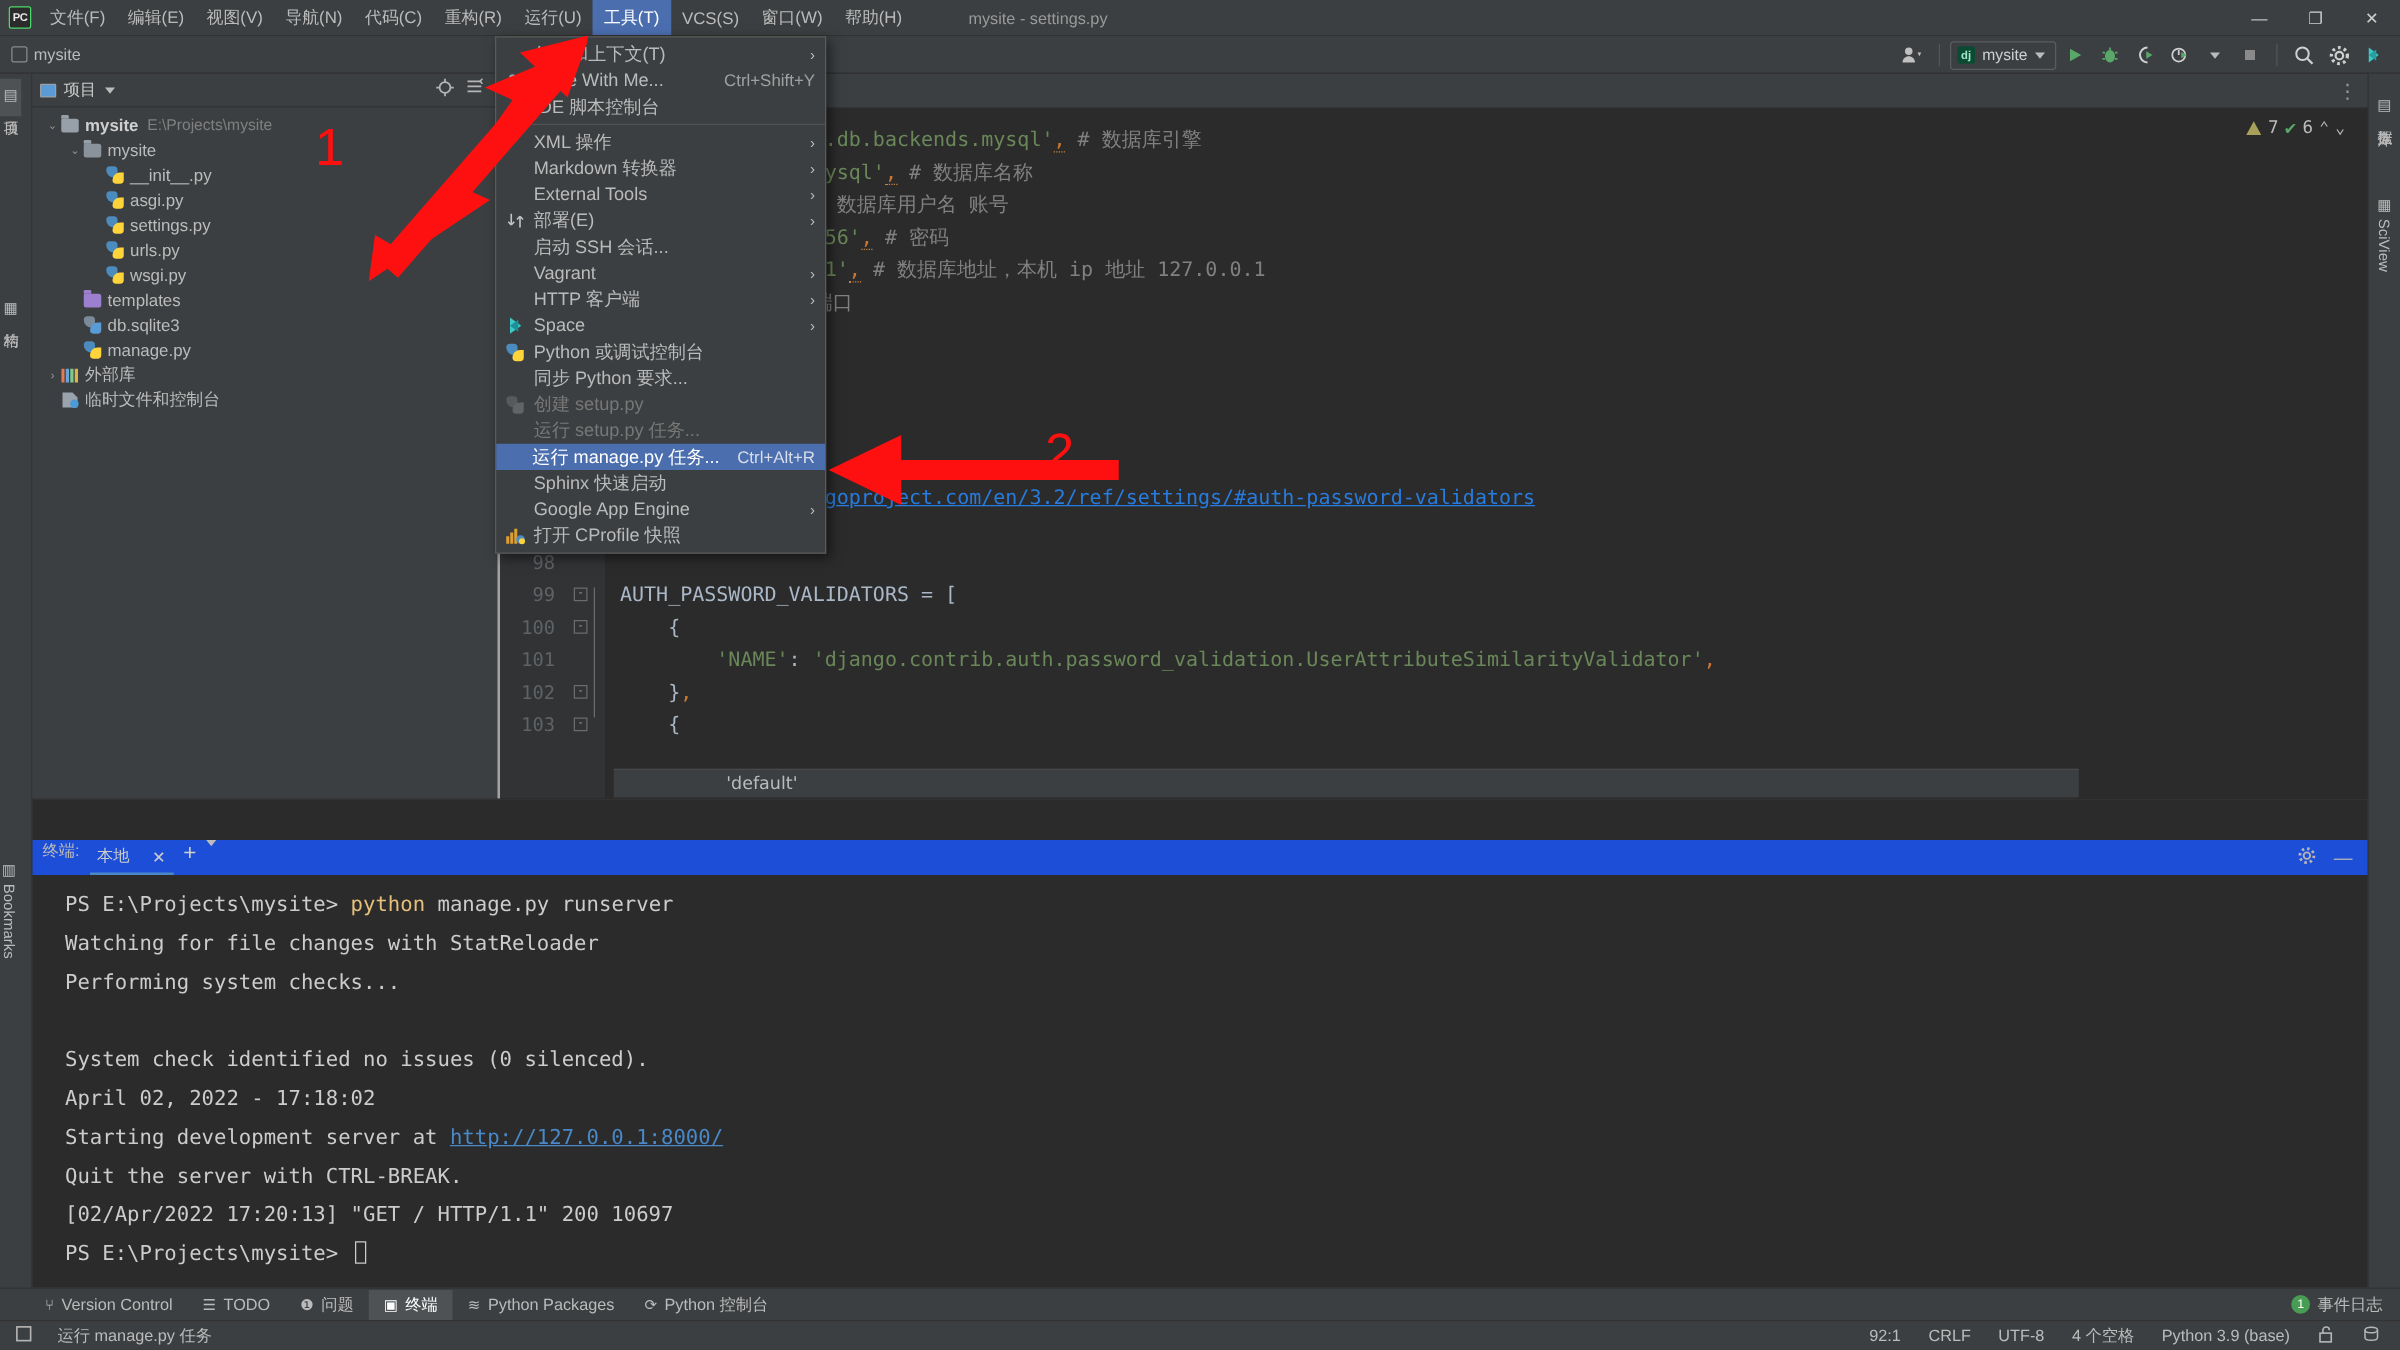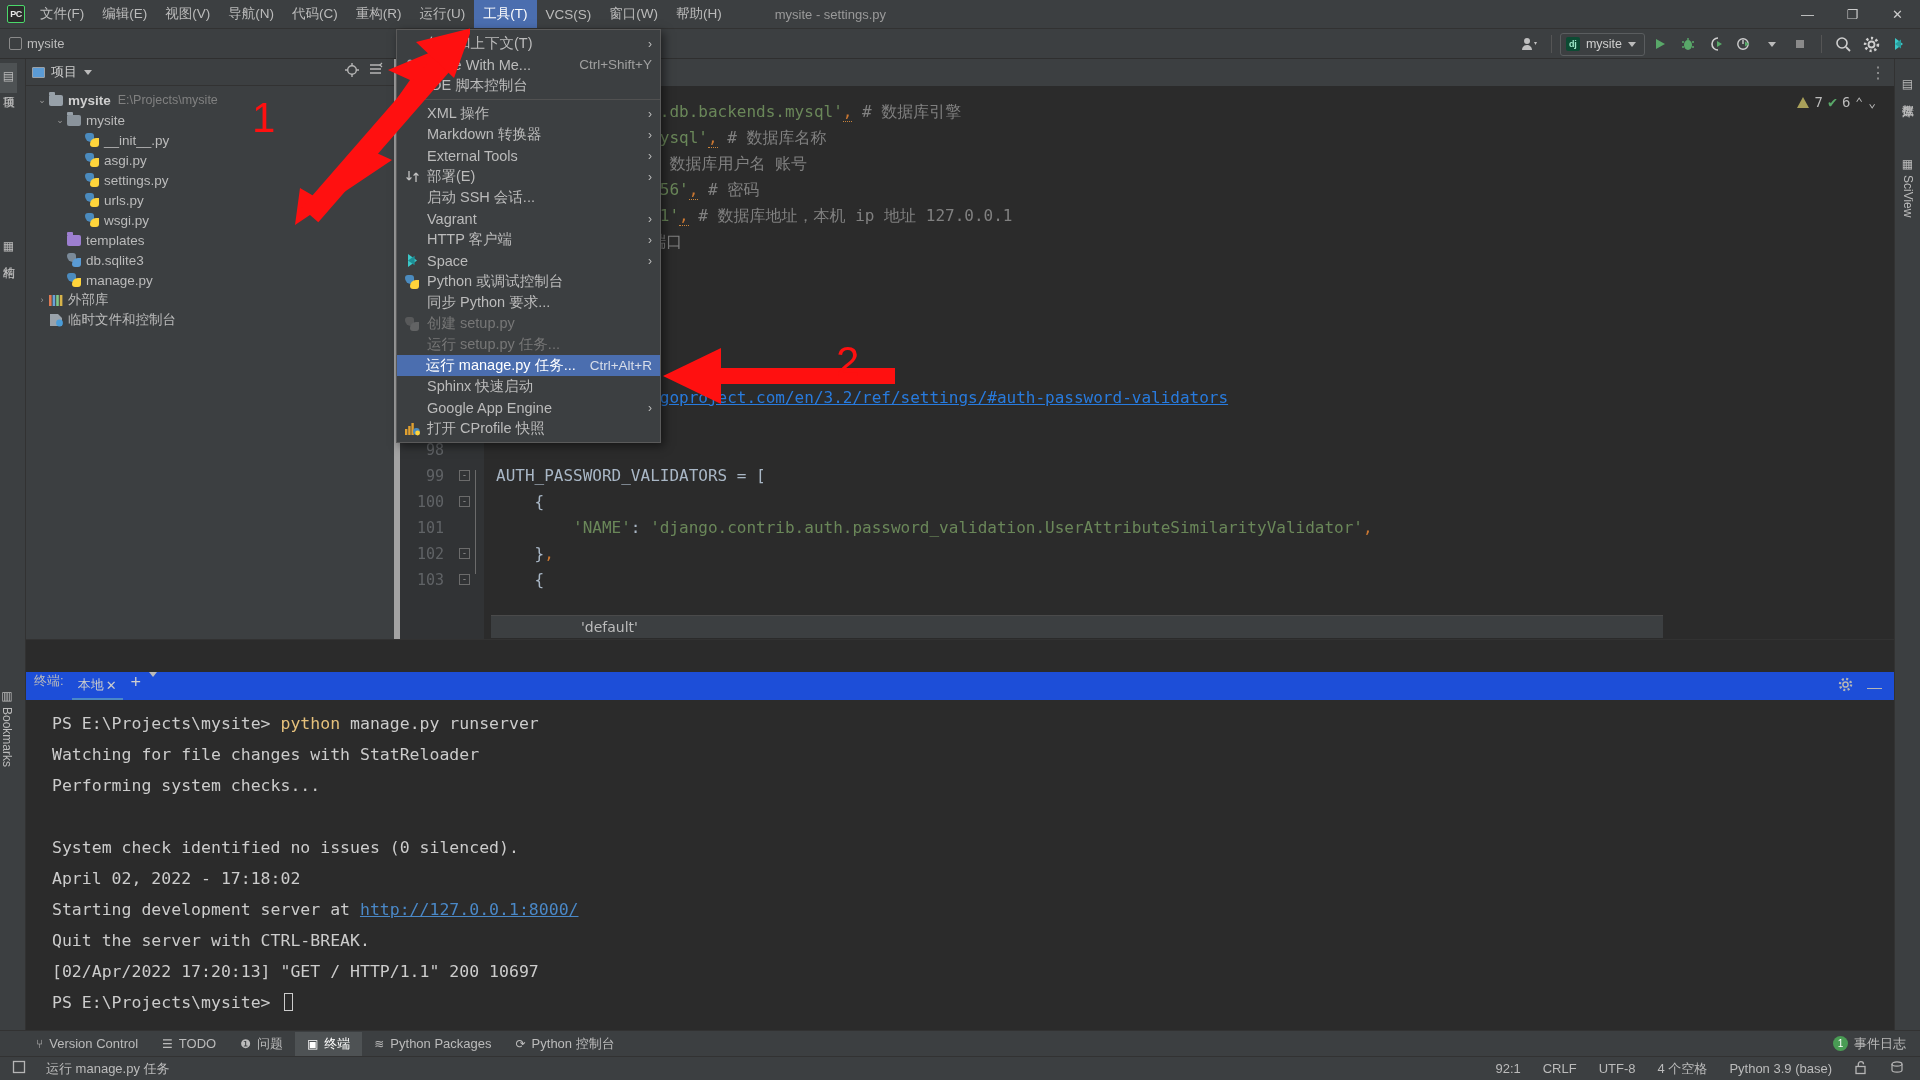--- a/index.html
+++ b/index.html
@@ -103,21 +103,21 @@
   
   .rightstrip {
     position: absolute; right: 0; top: 59px; width: 26px; height: 983px;
     background: #3c3f41; border-left: 1px solid #323232;
     display: flex; flex-direction: column; align-items: center;
   }
 
   
   .projpanel {
     position: absolute; left: 26px; top: 59px; width: 374px; height: 580px;
-    background: #3c3f41; border-right: 6px solid #a3a3a3;
+    background: #3c3f41; border-right: 2px solid #a3a3a3;
   }
   .proj-header {
     height: 27px; display: flex; align-items: center; padding: 0 6px;
     border-bottom: 1px solid #323232;
   }
   .proj-header .sq {
     width: 13px; height: 11px; border: 1.5px solid #9aa0a6; background: #5b9bd5;
     margin-right: 6px; border-radius: 1px;
   }
   .proj-title { font-size: 13px; color: #cccccc; margin-right: 7px; }
@@ -213,21 +213,21 @@
   .termpanel {
     position: absolute; left: 26px; top: 639px; width: 1868px; height: 403px;
     background: #2b2b2b; border-top: 1px solid #323232;
   }
   .term-header {
     height: 28px; background: #1d4ed8; display: flex; 
     padding-left: 8px; font-size: 13px; color: #bbbbbb; gap: 8px; margin-top: 32px;
   }
   .term-tab {
     padding: 3px 6px; color: #cccccc; border-bottom: 2px solid #4a88c7;
-    display: flex; align-items: center; gap: 2px;
+    display: flex; align-items: center; gap: 18px;
   }
   .term-header-right { margin-left: auto; display: flex; align-items: center; gap: 14px; padding-right: 12px; }
   .term-body {
     padding: 8px 0 0 26px; font-family: "DejaVu Sans Mono", monospace;
     font-size: 16.5px; color: #cccccc; line-height: 31px;
   }
   .t-py { color: #e5c07b; }
   .t-url { color: #4a88c7; text-decoration: underline; }
   .t-cursor {
     display: inline-block; width: 9px; height: 18px;

